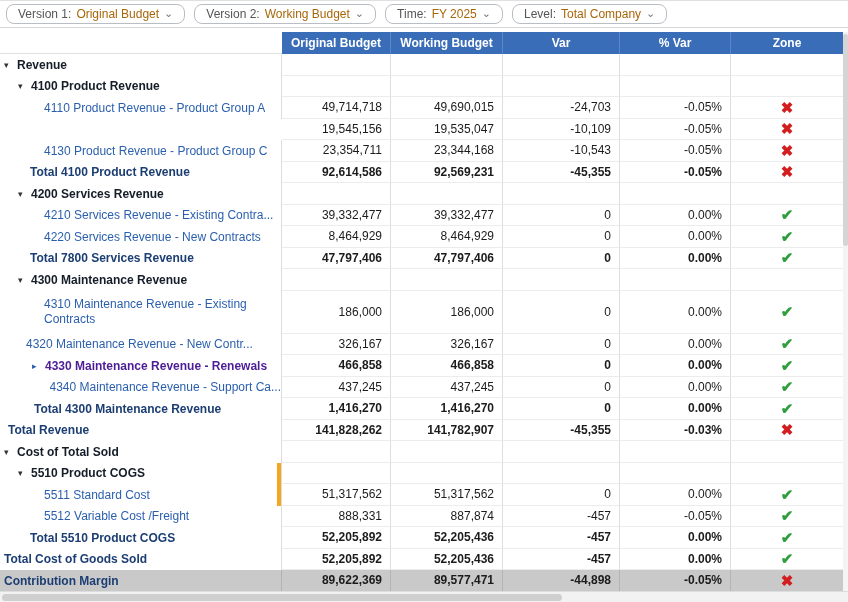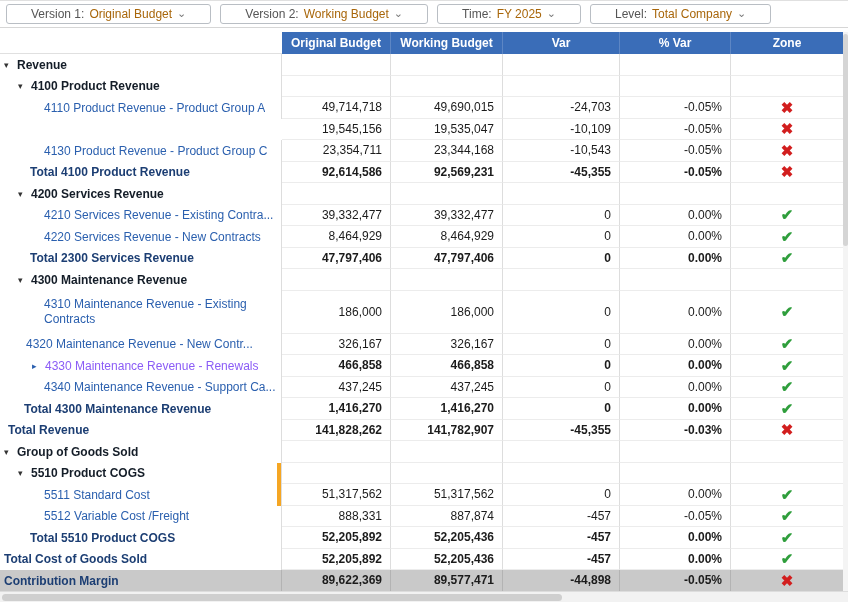--- a/index.html
+++ b/index.html
@@ -2,21 +2,21 @@
 <html><head>
 <meta charset="utf-8">
 <style>
   * { box-sizing: border-box; }
   html,body { margin:0; padding:0; background:#fff; }
   body { font-family:"Liberation Sans", sans-serif; }
   .app { position:relative; width:848px; height:602px; background:#fff; overflow:hidden; border-top:1px solid #e0e0e0; }
 
   
   .toolbar { display:flex; align-items:center; gap:9px; height:27px; padding:3px 6px; border-bottom:1px solid #d6d6d6; background:#fff; }
-  .dropdown { display:inline-flex; align-items:center; gap:5px; height:20px; padding:0 24px; border:1px solid #b9bec4; border-radius:3px; background:#fff; cursor:pointer; font-size:12px; }
+  .dropdown { display:inline-flex; align-items:center; gap:5px; height:20px; padding:0 11px; border:1px solid #b9bec4; border-radius:8px; background:#fff; cursor:pointer; font-size:12px; }
   .dd-label { color:#555; }
   .dd-value { color:#a8660a; }
   .dd-chevron { color:#777; font-size:11px; line-height:1; margin-top:-2px; }
 
   
   .grid { position:absolute; top:31px; left:0; width:843px; }
   .grid-header { display:flex; height:22px; }
   .gh-spacer { width:282px; border-bottom:1px solid #e0e0e0; background:#fff; }
   .gh-cell { background:#3a6db8; color:#fff; font-weight:bold; font-size:12px; display:flex; align-items:center; justify-content:center; border-right:1px solid #5d86c4; }
   .gh-cell:last-child { border-right:none; }
@@ -28,21 +28,21 @@
   .cell { font-size:12px; }
   .cell.label { width:282px; position:relative; display:flex; align-items:center; border-right:1px solid #ddd; overflow:hidden; }
   .cell.num { display:flex; align-items:center; justify-content:flex-end; padding-right:8px; border-right:1px solid #ddd; border-bottom:1px solid #ececec; color:#1b1b1b; }
   .cell.zone { display:flex; align-items:center; justify-content:center; border-bottom:1px solid #ececec; }
   .caret { width:13px; flex:0 0 13px; font-size:9px; color:#333; cursor:pointer; display:inline-block; }
   .kind-collapsed .caret { color:#2a5fae; }
   .lbl { white-space:nowrap; overflow:hidden; }
   .row.tall .lbl { white-space:normal; line-height:1.25; word-break:break-word; }
   .kind-group .lbl { color:#141d28; font-weight:bold; }
   .kind-leaf .lbl { color:#2a5fae; }
-  .kind-collapsed .lbl { color:#8b5cf6; font-weight:normal; }
+  .kind-collapsed .lbl { color:#4c1d95; font-weight:bold; }
   .kind-total .lbl { color:#1c3e73; font-weight:bold; }
   .kind-total .cell.num, .kind-collapsed .cell.num { font-weight:bold; }
   .row.highlight { background:#c9c9c9; }
   .row.highlight .cell { border-color:#b3b3b3; }
   .zi { font-weight:bold; font-size:15px; line-height:1; }
   .zi.pass { color:#2f9e3c; }
   .zi.fail { color:#d21e1e; }
   .marker { position:absolute; right:0; top:0; bottom:0; width:4px; background:#f5a623; }
 
   
@@ -189,21 +189,21 @@
           <div class="cell num c1">8,464,929</div>
           <div class="cell num c2">8,464,929</div>
           <div class="cell num c3">0</div>
           <div class="cell num c4">0.00%</div>
           <div class="cell zone c5">
             <span class="zi pass">✔</span>
           </div>
         </div>
         <div class="row kind-total">
           <div class="cell label" style="padding-left: 30px;">
-            <span class="lbl">Total 2300 Services Revenue</span>
+            <span class="lbl">Total 7800 Services Revenue</span>
           </div>
           <div class="cell num c1">47,797,406</div>
           <div class="cell num c2">47,797,406</div>
           <div class="cell num c3">0</div>
           <div class="cell num c4">0.00%</div>
           <div class="cell zone c5">
             <span class="zi pass">✔</span>
           </div>
         </div>
         <div class="row kind-group">
@@ -248,33 +248,33 @@
           </div>
           <div class="cell num c1">466,858</div>
           <div class="cell num c2">466,858</div>
           <div class="cell num c3">0</div>
           <div class="cell num c4">0.00%</div>
           <div class="cell zone c5">
             <span class="zi pass">✔</span>
           </div>
         </div>
         <div class="row kind-leaf">
-          <div class="cell label" style="padding-left: 44px;">
+          <div class="cell label" style="padding-left: 44px; justify-content: flex-end;">
             <span class="lbl">4340 Maintenance Revenue - Support Ca...</span>
           </div>
           <div class="cell num c1">437,245</div>
           <div class="cell num c2">437,245</div>
           <div class="cell num c3">0</div>
           <div class="cell num c4">0.00%</div>
           <div class="cell zone c5">
             <span class="zi pass">✔</span>
           </div>
         </div>
         <div class="row kind-total">
-          <div class="cell label" style="padding-left: 24px;">
+          <div class="cell label" style="padding-left: 34px;">
             <span class="lbl">Total 4300 Maintenance Revenue</span>
           </div>
           <div class="cell num c1">1,416,270</div>
           <div class="cell num c2">1,416,270</div>
           <div class="cell num c3">0</div>
           <div class="cell num c4">0.00%</div>
           <div class="cell zone c5">
             <span class="zi pass">✔</span>
           </div>
         </div>
@@ -286,21 +286,21 @@
           <div class="cell num c2">141,782,907</div>
           <div class="cell num c3">-45,355</div>
           <div class="cell num c4">-0.03%</div>
           <div class="cell zone c5">
             <span class="zi fail">✖</span>
           </div>
         </div>
         <div class="row kind-group">
           <div class="cell label" style="padding-left: 4px;">
             <span class="caret">▾</span>
-            <span class="lbl">Group of Goods Sold</span>
+            <span class="lbl">Cost of Total Sold</span>
           </div>
           <div class="cell num c1"></div>
           <div class="cell num c2"></div>
           <div class="cell num c3"></div>
           <div class="cell num c4"></div>
           <div class="cell zone c5"></div>
         </div>
         <div class="row kind-group">
           <div class="cell label" style="padding-left: 18px;">
             <span class="caret">▾</span>

